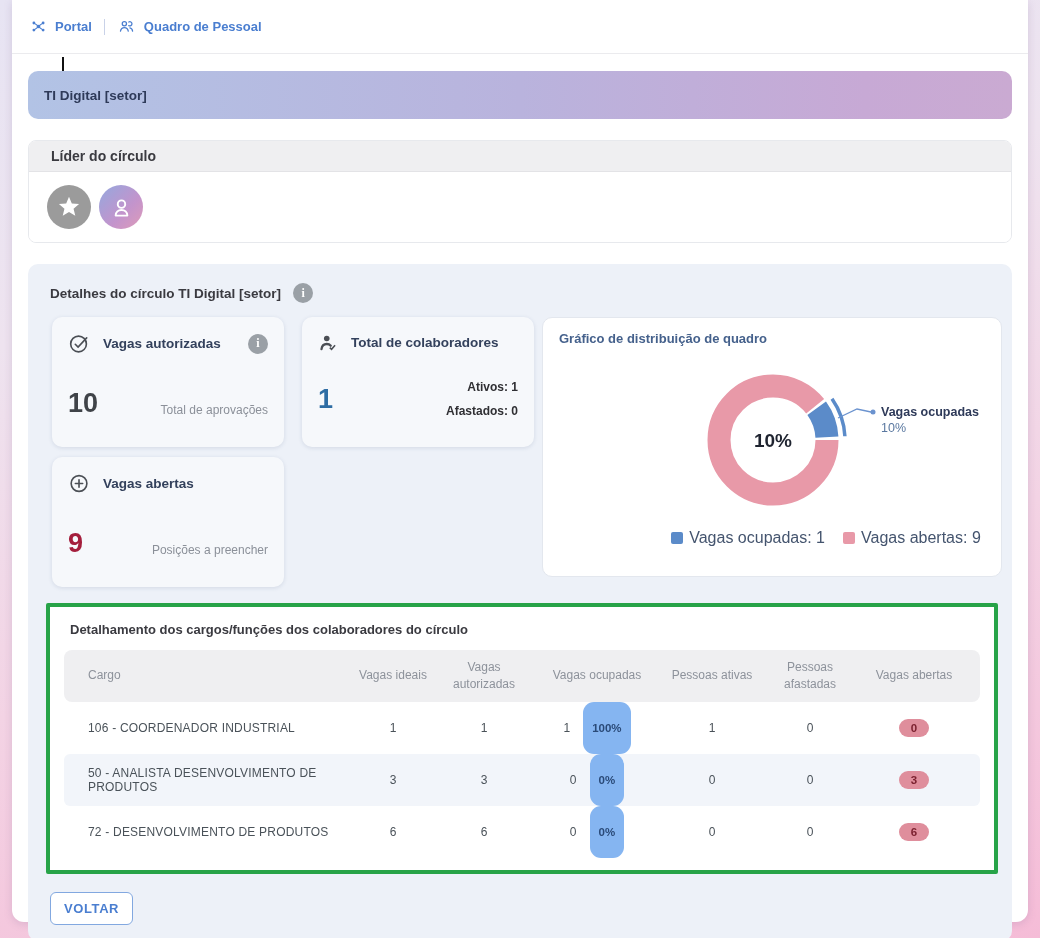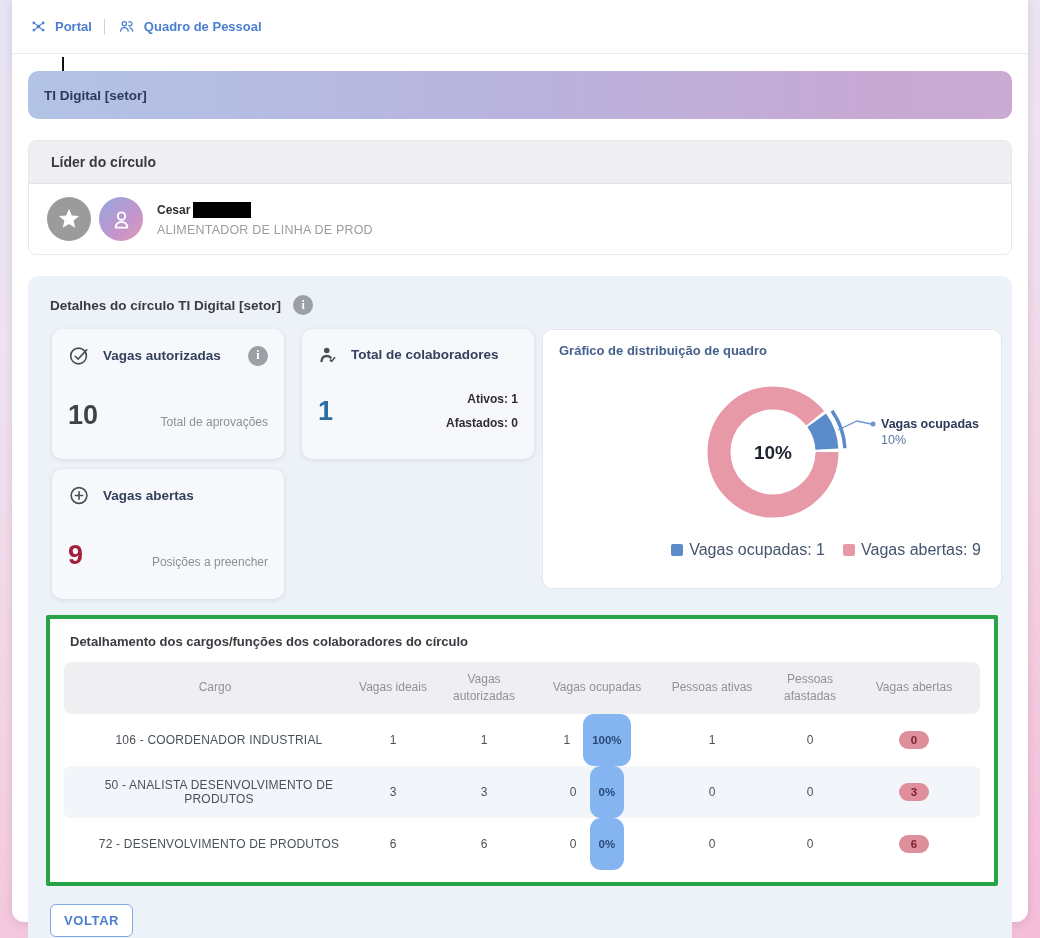--- a/index.html
+++ b/index.html
@@ -20,21 +20,21 @@
   .nav-sep { width:1px; height:16px; background:#c9d2e8; margin:0 12px; }
   .cursor-bar { position:absolute; left:50px; top:57px; width:2px; height:14px; background:#111; }
   
   .banner {
     margin:17px 16px 0; height:48px; border-radius:10px; padding:0 16px;
     display:flex; align-items:center; color:#2e3a59; font-size:13.5px; font-weight:700;
     background:linear-gradient(90deg,#b2c3e5 0%,#b9b3dd 50%,#c7a9d5 85%,#caaad2 100%);
   }
   
   .leader-card { margin:21px 16px 0; border:1px solid #e7e9ed; border-radius:8px; overflow:hidden; }
-  .leader-head { background:#efeff1; border-bottom:1px solid #e3e3e6; padding:13px 22px; font-size:14px; font-weight:700; color:#3a3a40; }
+  .leader-head { background:#efeff1; border-bottom:1px solid #e3e3e6; padding:7px 22px; font-size:14px; font-weight:700; color:#3a3a40; }
   .leader-body { background:#fff; display:flex; align-items:center; padding:13px 18px; }
   .star-badge { width:44px; height:44px; border-radius:50%; background:#9b9b9b; display:flex; align-items:center; justify-content:center; flex:none; }
   .avatar { width:44px; height:44px; border-radius:50%; background:linear-gradient(135deg,#94a8de 0%,#c394cc 60%,#de9bb8 100%); display:flex; align-items:center; justify-content:center; margin-left:8px; flex:none; }
   .leader-info { margin-left:14px; }
   .leader-name { font-size:12px; font-weight:700; color:#2f2f33; display:flex; align-items:center; }
   .redaction { display:inline-block; width:58px; height:16px; background:#000; margin-left:3px; }
   .leader-role { font-size:12.5px; color:#9b9ba1; margin-top:5px; letter-spacing:.2px; white-space:nowrap; }
   
   .details-panel { margin:21px 16px 0; background:#edf1f8; border-radius:10px; padding-bottom:16px; }
   .details-head { display:flex; align-items:center; gap:12px; padding:19px 22px 14px; font-size:13.5px; font-weight:700; color:#3a3a40; }
@@ -61,21 +61,21 @@
   .callout-value { font-size:12.5px; fill:#5a78a0; }
   .legend { display:flex; justify-content:center; gap:18px; padding-left:108px; margin-top:1px; }
   .legend-item { display:flex; align-items:center; gap:6px; font-size:16px; color:#44546e; cursor:pointer; }
   .legend-swatch { width:12px; height:12px; border-radius:2px; flex:none; }
   
   .highlight-box { margin:14px 14px 0 18px; border:4px solid #27a348; background:#fff; padding:10px 14px 12px; border-radius:2px; }
   .table-title { font-size:13px; font-weight:700; color:#3a3a40; padding:5px 6px 13px; }
   .grid-cols { display:grid; grid-template-columns:minmax(0,1fr) 86px 96px 130px 100px 96px 112px; align-items:center; padding:0 10px; }
   .thead { background:#efeff1; border-radius:8px; min-height:52px; color:#8d929b; font-size:12px; }
   .th { padding:0 8px; text-align:center; line-height:1.45; }
-  .th.cargo, .tcell.cargo { text-align:center; padding-left:14px; }
+  .th.cargo, .tcell.cargo { text-align:left; padding-left:14px; }
   .trow { min-height:50px; font-size:12px; color:#4a5259; border-radius:6px; }
   .trow.striped { background:#f2f5fa; }
   .tcell { text-align:center; }
   .tcell.cargo { letter-spacing:.2px; }
   .occ-wrap { display:flex; align-items:center; justify-content:center; gap:13px; }
   .pct-badge { background:#85b5f1; color:#2a4a78; border-radius:11px; padding:20px 9px; font-size:11.5px; font-weight:700; min-width:30px; text-align:center; }
   .open-badge { display:inline-block; background:#df8e9c; color:#7c2230; border-radius:11px; padding:3px 12px; font-size:11.5px; font-weight:700; }
   
   .footer-row { padding:18px 0 0 22px; }
   .voltar-btn { background:#fff; border:1.5px solid #82a8e0; color:#4a7ed0; font-size:13px; font-weight:700; letter-spacing:.6px; padding:8px 13px; border-radius:6px; cursor:pointer; font-family:"Liberation Sans", sans-serif; }
@@ -126,27 +126,20 @@
         <div class="star-badge">
           <svg viewBox="0 0 24 24" width="26" height="26" fill="#fff">
             <path d="M12 2.5l2.6 6.2 6.7.5-5.1 4.4 1.6 6.5-5.8-3.5-5.8 3.5 1.6-6.5L2.7 9.2l6.7-.5z"></path>
           </svg>
         </div>
         <div class="avatar">
           <svg viewBox="0 0 24 24" width="27" height="27" fill="none" stroke="#fff" stroke-width="1.7">
             <circle cx="12" cy="9" r="3.3"></circle>
             <path d="M6.8 19.2c0-3.1 2.3-5 5.2-5s5.2 1.9 5.2 5z" stroke-linejoin="round"></path>
           </svg>
-        </div>
-        <div class="leader-info">
-          <div class="leader-name">
-            <span>Cesar</span>
-            <span class="redaction"></span>
-          </div>
-          <div class="leader-role">ALIMENTADOR DE LINHA DE PROD</div>
         </div>
       </div>
     </div>
 
     <div class="details-panel">
       <div class="details-head">
         <span>Detalhes do círculo TI Digital [setor]</span>
         <span class="info-icon">i</span>
       </div>
 

